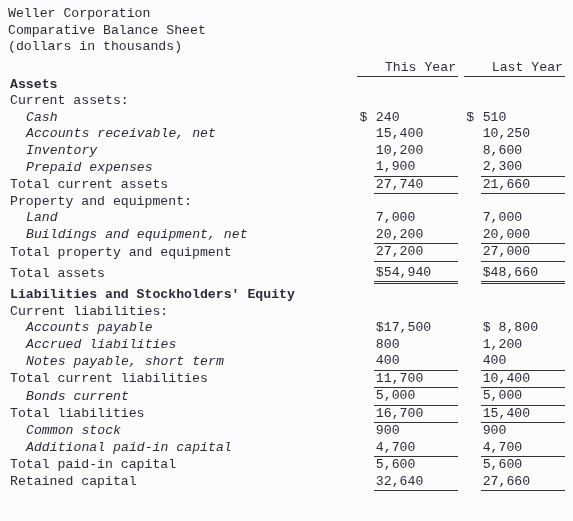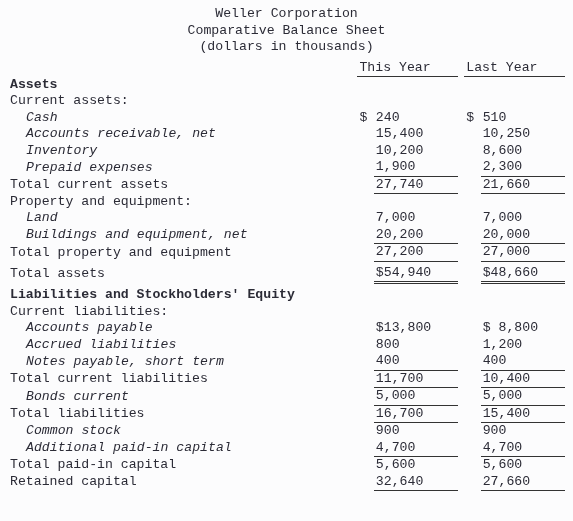--- a/index.html
+++ b/index.html
@@ -4,28 +4,28 @@
 <style>
   body {
     margin: 0;
     padding: 6px 8px;
     background: #fcfcfd;
     font-family: "Courier New", Courier, monospace;
     font-size: 13.2px;
     color: #2b2b36;
     width: 557px;
   }
-  .titleblock { text-align: center; line-height: 1.25; margin-bottom: 4px; }
+  .titleblock { line-height: 1.25; margin-bottom: 4px; }
   table { border-collapse: collapse; width: 100%; }
   td { padding: 0 2px; vertical-align: bottom; line-height: 1.25; }
   .col-label { width: 340px; }
   .col-num   { width: 82px; text-align: right; }
   .col-sym   { width: 16px; text-align: left; padding-left: 6px;}
   .gap       { width: 6px; }
-  .hdr td { text-align: left; }
+  .hdr td { text-align: right; }
   .bold { font-weight: bold; margin-top: 46px; }
   .ind1 { padding-left: 18px; font-style: italic; }
   .underline-s { border-bottom: 1px solid #333; }
   .underline-d { border-bottom: 3px double #333; margin-top: 36px; }
   .spacer td { height: 3px; }
 </style>
 </head>
 <body>
 
 <div class="titleblock">
@@ -168,21 +168,21 @@
         <td>Current liabilities:</td>
         <td></td>
         <td></td>
         <td></td>
         <td></td>
         <td></td>
       </tr>
 <tr>
   <td class="ind1">Accounts payable</td>
         <td></td>
-  <td>$13,800</td>
+  <td>$17,500</td>
         <td></td>
         <td></td>
   <td>$ 8,800</td>
 </tr>
 <tr>
   <td class="ind1">Accrued liabilities</td>
         <td></td>
   <td>800</td>
         <td></td>
         <td></td>

